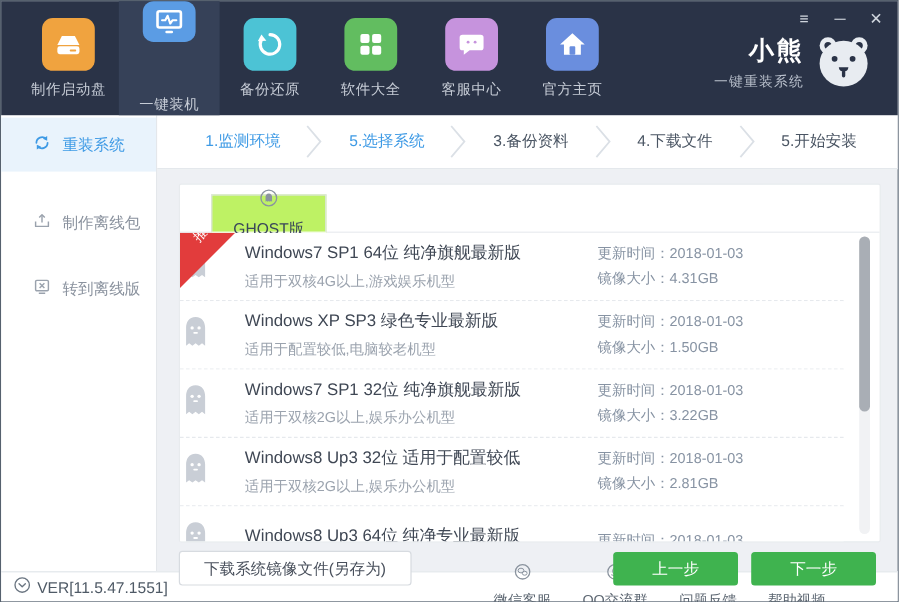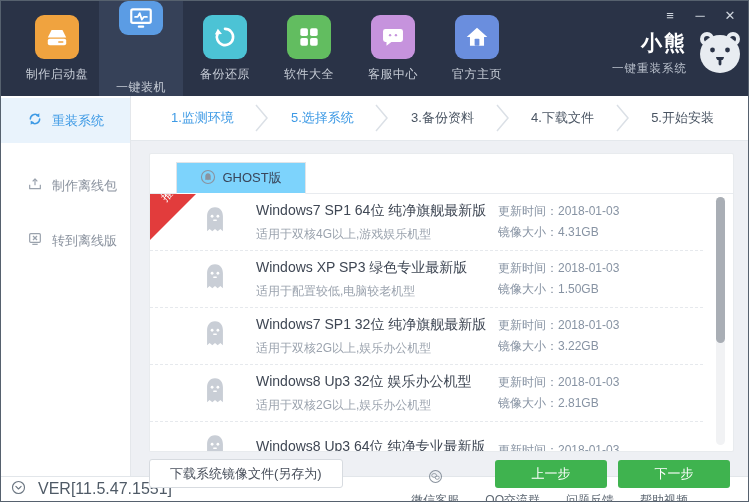--- a/index.html
+++ b/index.html
@@ -6,21 +6,21 @@
   html,body { width:749px; height:502px; overflow:hidden; }
   body { font-family:"Liberation Sans","DejaVu Sans",sans-serif; background:#eef0f4; }
   .window { width:749px; height:502px; display:flex; flex-direction:column; border:1px solid #56616e; background:#eef0f4; position:relative; }
 
   
   header { height:95px; background:#2a3347; display:flex; align-items:stretch; padding-left:14px; position:relative; flex-shrink:0; }
   .nav-item { width:84px; display:flex; flex-direction:column; align-items:center; justify-content:center; gap:7px; cursor:pointer; }
   .nav-item.active { background:#364158;gap:44px; }
   .nav-tile { width:44px; height:44px; border-radius:9px; display:flex; align-items:center; justify-content:center; }
   .nav-label { font-size:12px; color:#c6ccd6; letter-spacing:.5px; }
-  .brand { margin-left:auto; display:flex; align-items:center; gap:9px; padding-right:4px; margin-top:10px; }
+  .brand { margin-left:auto; display:flex; align-items:center; gap:9px; padding-right:21px; margin-top:10px; }
   .brand-text { text-align:right; }
   .brand-title { color:#ffffff; font-size:21px; font-weight:bold; letter-spacing:2px; line-height:1.1; }
   .brand-sub { color:#b9c0cc; font-size:11.5px; letter-spacing:1px; margin-top:7px; }
   .win-controls { position:absolute; top:7px; right:10px; display:flex; gap:14px; }
   .win-btn { color:#cfd5dd; font-size:13px; width:16px; height:16px; line-height:16px; text-align:center; cursor:pointer; }
 
   
   .app-body { flex:1; display:flex; min-height:0; }
   aside { width:130px; background:#ffffff; border-right:1px solid #e4e7eb; padding-top:2px; flex-shrink:0; }
   .side-item { height:45px; display:flex; align-items:center; padding-left:26px; gap:9px; font-size:13px; color:#8a929e; cursor:pointer; }
@@ -30,45 +30,45 @@
 
   main { flex:1; display:flex; flex-direction:column; min-width:0; }
   .steps { height:45px; background:#ffffff; border-bottom:1px solid #e4e8ec; display:flex; align-items:center; justify-content:space-between; padding:0 34px 0 40px; flex-shrink:0; }
   .step { font-size:13px; color:#4a5563; }
   .step.done, .step.current { color:#3e9ae5; }
   .chev { width:16px; height:30px; }
 
   .content { flex:1; padding:12px 14px 0 18px; position:relative; }
   .card { background:#ffffff; border:1px solid #e8ebee; border-radius:2px; }
   .tab-row { height:40px; position:relative; border-bottom:1px solid #e8ebef; }
-  .tab { position:absolute; left:26px; bottom:-1px; height:32px; width:130px; background:#7dd3fc; border:1px solid #e0e4e8; border-bottom:1px solid #fff; display:flex; align-items:center; justify-content:center; gap:6px; font-size:13px; color:#39455a; cursor:pointer; }
+  .tab { position:absolute; left:26px; bottom:-1px; height:32px; width:96px; background:#bef264; border:1px solid #e0e4e8; border-bottom:1px solid #fff; display:flex; align-items:center; justify-content:center; gap:6px; font-size:13px; color:#39455a; cursor:pointer;flex-direction:column; }
 
   .list { position:relative; height:257px; overflow:hidden; padding:0 30px 0 0; }
-  .row { height:57px; display:flex; align-items:center; padding-left:52px; border-bottom:1px dashed #e6e9ed; cursor:pointer; background:#fff; }
+  .row { height:57px; display:flex; align-items:center; border-bottom:1px dashed #e6e9ed; cursor:pointer; background:#fff; }
   .row:last-child { border-bottom:none; }
   .row-main { margin-left:28px; flex:1; min-width:0; }
   .row-title { font-size:14px; color:#3f4754; }
   .row-desc { font-size:12px; color:#9ba3ae; margin-top:6px; }
   .row-meta { width:205px; font-size:12px; color:#8793a3; flex-shrink:0; }
   .meta-line { margin:4px 0; }
 
   .ribbon { position:absolute; top:0; left:0; width:0; height:0; border-top:46px solid #e23c3c; border-right:46px solid transparent; z-index:2; }
   .ribbon span { position:absolute; top:-40px; left:2px; color:#fff; font-size:11px; transform:rotate(-45deg); transform-origin:0 0; display:block; width:40px; text-align:center; letter-spacing:1px; }
 
   .scrollbar { position:absolute; top:3px; right:8px; width:9px; height:248px; background:#f1f2f4; border-radius:5px; }
   .scroll-thumb { position:absolute; top:0; left:0; width:9px; height:146px; background:#a9aeb5; border-radius:5px; cursor:pointer; }
 
   .actions { display:flex; align-items:center; margin-top:7px; padding-right:4px; }
   .btn-download { height:29px; background:#fff; border:1px solid #d7dbe0; border-radius:3px; padding:0 20px; font-size:13px; color:#49505c; cursor:pointer; font-family:inherit; }
-  .btn-green { width:112px; height:28px; background:#3fb34f; border:none; border-radius:3px; color:#fff; font-size:13px; margin-left:11px; cursor:pointer; font-family:inherit; }
+  .btn-green { width:104px; height:28px; background:#3fb34f; border:none; border-radius:3px; color:#fff; font-size:13px; margin-left:11px; cursor:pointer; font-family:inherit; }
   .spacer { flex:1; }
 
   
   footer { height:25px; background:#ffffff; border-top:1px solid #e2e6ea; display:flex; align-items:center; padding:0 10px; flex-shrink:0; }
-  .version { display:flex; align-items:center; gap:12px; font-size:16px; color:#4f5a66; cursor:pointer; }
+  .version { display:flex; align-items:center; gap:5px; font-size:13px; color:#4f5a66; cursor:pointer; }
   .footer-links { margin-left:auto; margin-right:50px; display:flex; gap:26px; }
   .flink { display:flex; align-items:center; gap:5px; font-size:12px; color:#5d6772; cursor:pointer;flex-direction:column; }
 </style>
 </head>
 <body>
 
 <div class="window">
 
   <header>
 
@@ -294,21 +294,21 @@
             </div>
 
             <div class="row">
               <span><svg width="26" height="30" viewBox="0 0 24 28">
                     <path d="M12 2 C6.6 2 4.6 6.4 4.6 10.4 v14 l2.4-1.9 2.5 1.9 2.5-1.9 2.5 1.9 2.5-1.9 2.4 1.9 v-14 C19.4 6.4 17.4 2 12 2 z" fill="#c9ced6"></path>
                     <circle cx="9.3" cy="10.5" r="1.3" fill="#fff"></circle>
                     <circle cx="14.7" cy="10.5" r="1.3" fill="#fff"></circle>
                     <rect x="10.2" y="13.6" width="3.6" height="1.4" rx=".7" fill="#fff"></rect>
                   </svg></span>
               <div class="row-main">
-                <div class="row-title">Windows8 Up3 32位 娱乐办公机型</div>
+                <div class="row-title">Windows8 Up3 32位 适用于配置较低</div>
                 <div class="row-desc">适用于双核2G以上,娱乐办公机型</div>
               </div>
               <div class="row-meta">
                 <div class="meta-line"><span>更新时间：</span><span>2018-01-03</span></div>
                 <div class="meta-line"><span>镜像大小：</span><span>2.81GB</span></div>
               </div>
             </div>
 
             <div class="row">
               <span><svg width="26" height="30" viewBox="0 0 24 28">

